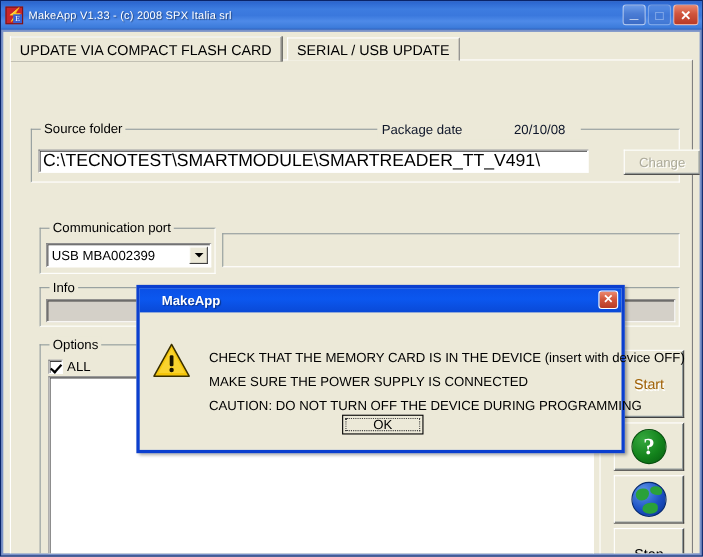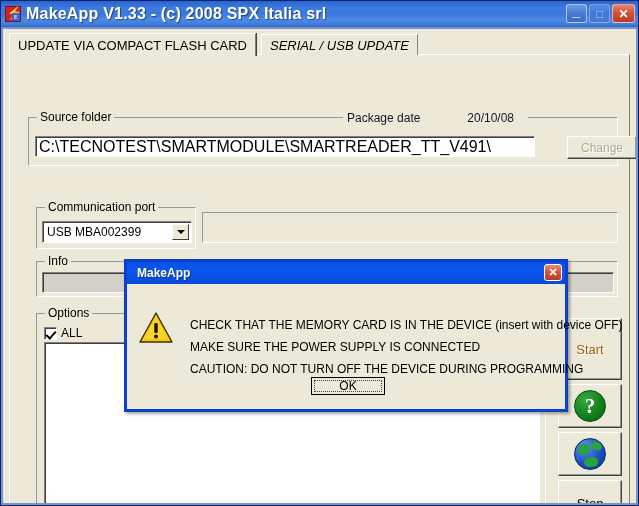--- a/index.html
+++ b/index.html
@@ -50,22 +50,22 @@
   }
   #app-icon .e {
     position: absolute; right: 0px; bottom: 0px;
     width: 8px; height: 8px;
     background: #3a5fd0; color: #fff;
     font-size: 7px; line-height: 8px; text-align: center;
     font-family: "Liberation Serif", serif;
   }
   #window-title {
     color: #ffffff;
-    font-size: 16px;
-    font-weight: bold;
+    font-size: 10px;
+    font-weight: normal;
     text-shadow: 1px 1px 1px rgba(0,0,0,0.45);
     white-space: nowrap;
     letter-spacing: .2px;
   }
   #window-buttons {
     position: absolute; right: 3px; top: 3px;
     display: flex; gap: 2px;
   }
   .win-btn {
     width: 21px; height: 19px;
@@ -116,21 +116,20 @@
     top: 0; height: 23px;
     z-index: 3;
     border-color: #ffffff #808080 #ece9d8 #ffffff;
     box-shadow: 1px 0 0 #404040;
   }
   .tab.inactive {
     top: 1px; height: 21px;
     background: #ece9d8;
     border-color: #ffffff #808080 #808080 #ffffff;
     z-index: 1;
-    font-style: italic;
   }
 
   #tabpage {
     position: absolute;
     left: 6px; top: 25px;
     width: 621px; height: 470px;
     background: #ece9d8;
     border: 1px solid #ffffff;
     border-right-color: #808080;
     border-bottom-color: #808080;
@@ -324,21 +323,21 @@
     width: 444px; height: 153px;
     background: #ece9d8;
     border: 3px solid #0b3fcf;
     box-shadow: 2px 2px 3px rgba(0,0,0,.35);
     z-index: 50;
   }
   #dlg-titlebar {
     height: 22px;
     background: linear-gradient(to bottom,#0a50e6 0%, #0b57ef 45%, #0a49d6 100%);
     display: flex; align-items: center;
-    padding-left: 10px;
+    padding-left: 20px;
     position: relative;
   }
   #dlg-title {
     color: #ffffff; font-size: 12px; font-weight: bold;
     text-shadow: 1px 1px 1px rgba(0,0,0,.4);
   }
   #dlg-close {
     position: absolute; right: 3px; top: 2px;
     width: 18px; height: 17px;
     background: linear-gradient(to bottom,#ec8a70,#d2563c 48%,#b73c27);

